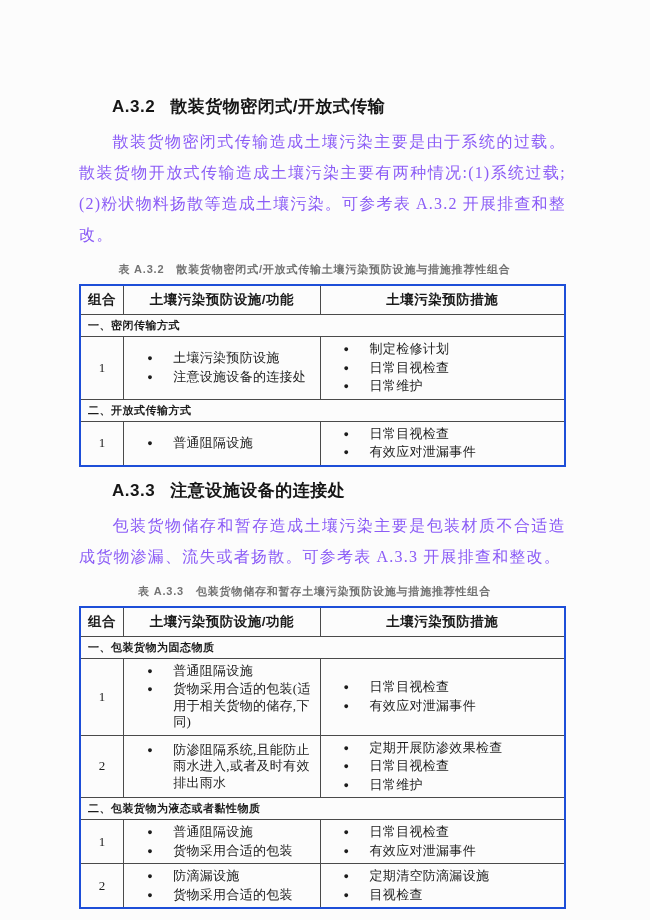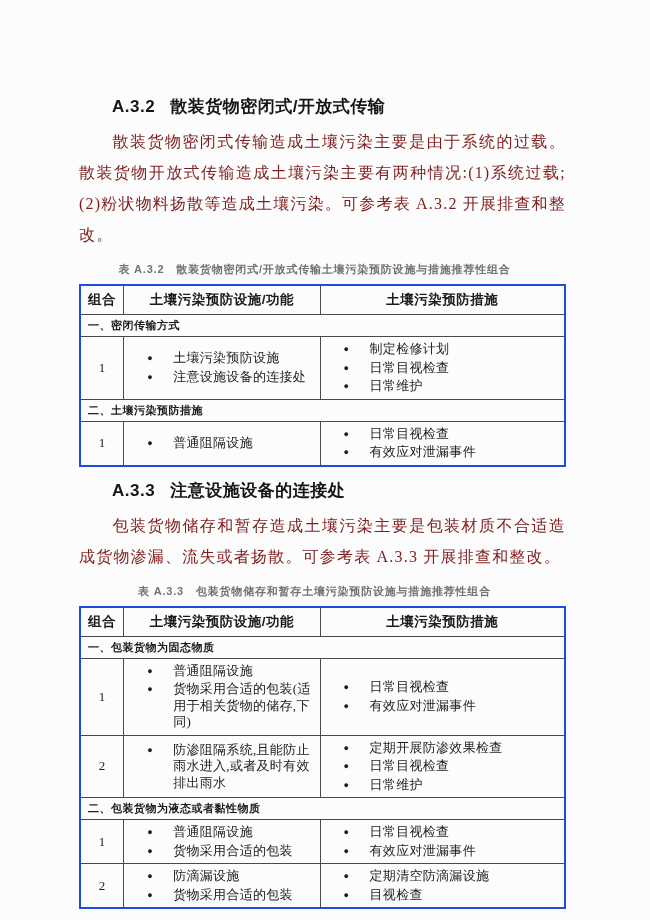--- a/index.html
+++ b/index.html
@@ -25,21 +25,21 @@
   }
   .sec-heading .h-no { margin-right: 15px; }
 
   .body-para {
     margin: 8px 0 0 0;
     font-size: 16px;
     line-height: 31px;
     letter-spacing: 1.2px;
     text-align: justify;
     text-indent: 2.1em;
-    color: #7f1d1d;
+    color: #8b5cf6;
   }
 
   .tbl-caption {
     margin: 12px 16px 7px 0;
     text-align: center;
     font-family: "Liberation Sans", "DejaVu Sans", sans-serif;
     font-weight: 700;
     font-size: 11px;
     letter-spacing: 0.8px;
     color: #737373;
@@ -141,21 +141,21 @@
                   <span class="b">●</span>
                   <span class="t">日常目视检查</span>
                 </div>
               <div class="li">
                   <span class="b">●</span>
                   <span class="t">日常维护</span>
                 </div>
             </td>
           </tr>
           <tr class="group-row">
-            <td colspan="3">二、土壤污染预防措施</td>
+            <td colspan="3">二、开放式传输方式</td>
           </tr>
           <tr>
             <td class="combo-cell">1</td>
             <td class="list-cell">
               <div class="li">
                   <span class="b">●</span>
                   <span class="t">普通阻隔设施</span>
                 </div>
             </td>
             <td class="list-cell">

